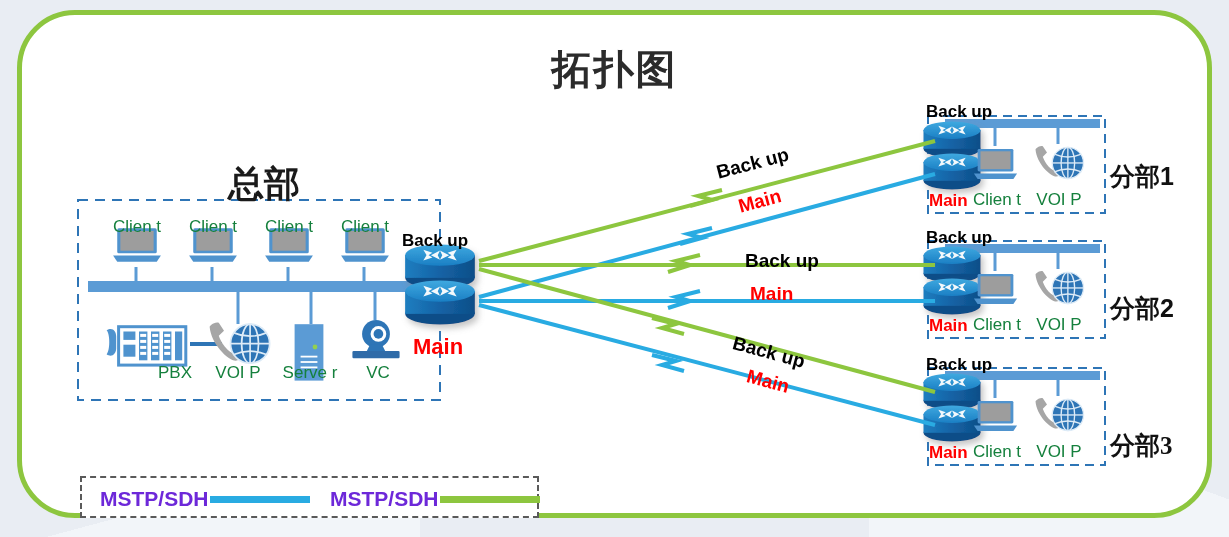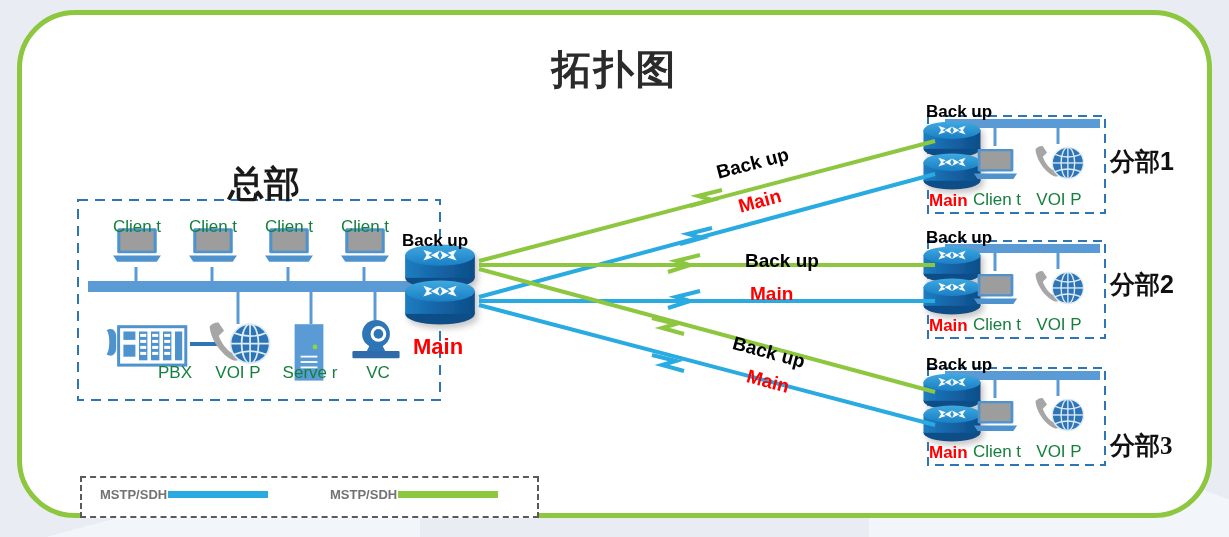--- a/index.html
+++ b/index.html
@@ -56,21 +56,21 @@
     transform-origin:left center;
   }
   .link-lbl.backup{color:#000;}
   .link-lbl.main{color:#FF0000;}
 
   #legend{
     position:absolute;left:80px;top:452px;width:459px;height:42px;
     border:2px dashed #5a5a5a;box-sizing:border-box;background:#fff;
   }
   .legend-item{position:absolute;display:flex;align-items:center;}
-  .legend-text{font-size:13px;font-weight:bold;color:#737373;}
+  .legend-text{font-size:21px;font-weight:bold;color:#6d28d9;}
   .legend-line{width:100px;height:7px;margin-left:1px;}
 </style>
 </head>
 <body style="background: rgb(233, 237, 243);">
 
 <div id="bg-wedge"></div>
 <div id="bg-wedge2"></div>
 
 <div id="card" style="border-color: rgb(141, 198, 63);"></div>
 
@@ -321,22 +321,22 @@
   <div class="dev-label" style="left:140px;top:339px;width:70px;">PBX</div>
   <div class="dev-label" style="left:208px;top:339px;width:60px;">VOI
 P</div>
   <div class="dev-label" style="left:278px;top:339px;width:64px;text-align:center;">Serve
 r</div>
   <div class="dev-label" style="left:350px;top:339px;width:56px;">VC</div>
 
   <div class="lbl-backup" style="left:402px;top:207px;">Back up</div>
   <div class="lbl-main" style="left:413px;top:310px;font-size:22px;">Main</div>
 
-  <div class="branch-title" style="left:1110px;top:121px;">分部1</div>
-  <div class="branch-title" style="left:1110px;top:244px;">分部2</div>
+  <div class="branch-title" style="left:1110px;top:136px;">分部1</div>
+  <div class="branch-title" style="left:1110px;top:268px;">分部2</div>
   <div class="branch-title" style="left:1110px;top:405px;font-family:Liberation Serif, serif;">分部3</div>
 
   <div class="lbl-backup" style="left:926px;top:78px;">Back up</div>
   <div class="lbl-main" style="left:929px;top:167px;font-size:17px;">Main</div>
   <div class="dev-label" style="left:971px;top:166px;width:52px;">Clien
 t</div>
   <div class="dev-label" style="left:1033px;top:166px;width:52px;">VOI
 P</div>
 
   <div class="lbl-backup" style="left:926px;top:204px;">Back up</div>

